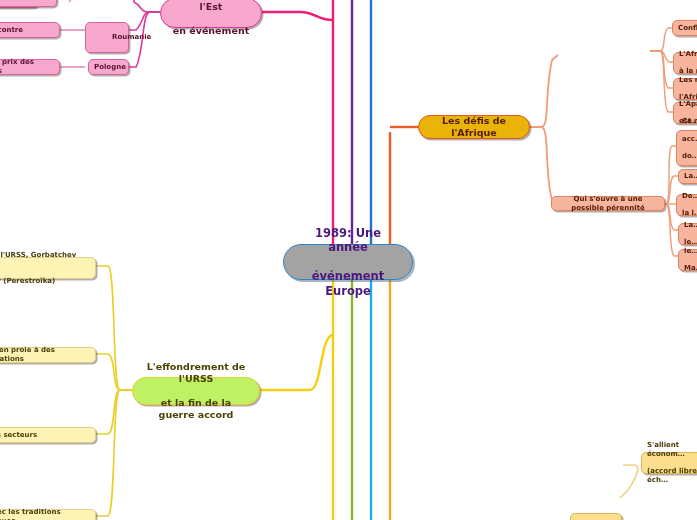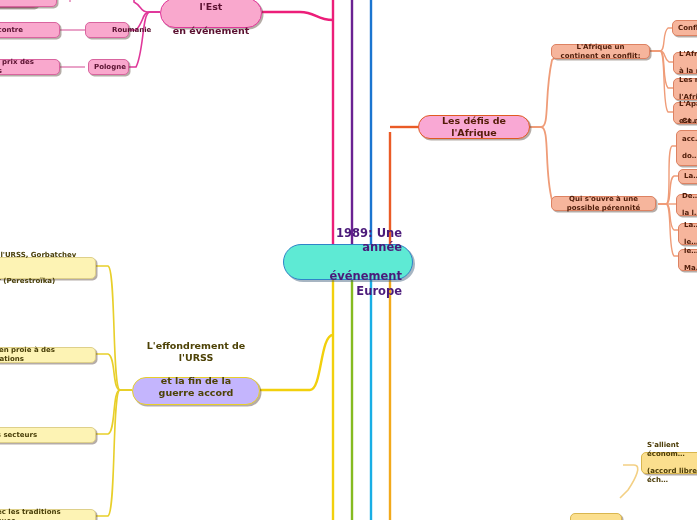--- a/index.html
+++ b/index.html
@@ -9,30 +9,30 @@
   svg#links{position:absolute;left:0;top:0;width:697px;height:520px;}
 
   .node{position:absolute;box-sizing:border-box;
         display:flex;align-items:center;
         border-style:solid;border-width:1.5px;
         font-weight:bold;line-height:1.25;
         box-shadow:1.5px 1.5px 0 rgba(90,70,60,.45);}
   .node span{display:block;width:100%;}
 
   
-  .n-central{background:#5eead4;border-color:#2f84c8;color:#4b1a7a;
+  .n-central{background:#a3a3a3;border-color:#2f84c8;color:#4b1a7a;
              border-radius:22px;font-size:11.5px;padding:6px 10px;
-             text-align:right;justify-content:center;
+             text-align:center;justify-content:center;
              box-shadow:2px 2px 0 rgba(60,90,120,.45);}
   
   .n-main{border-radius:16px;font-size:9.5px;padding:5px 9px;
           text-align:center;justify-content:center;}
   .n-pink-main{background:#f9a8cd;border-color:#e0379a;color:#5a1030;}
-  .n-orange-main{background:#f9a8d4;border-color:#e05a22;color:#541c08;}
-  .n-yellow-main{background:#c4b5fd;border-color:#e8cf2a;color:#4d4206;align-items:flex-end;}
+  .n-orange-main{background:#eab308;border-color:#e05a22;color:#541c08;}
+  .n-yellow-main{background:#bef264;border-color:#e8cf2a;color:#4d4206;}
 
   
   .n-sub{border-radius:5px;font-size:7px;padding:3px 5px;
          font-weight:bold;}
   .n-pink{background:#f9a8cd;border-color:#d9649f;color:#58102f;}
   .n-salmon{background:#f6b59c;border-color:#dd8262;color:#4e1c09;}
   .n-yellow{background:#fdf3b4;border-color:#ded08a;color:#4a400a;}
   .n-amber{background:#fbdf8e;border-color:#d9b64f;color:#4a3a05;}
 
   .clip-l{justify-content:flex-start;text-align:left;}
@@ -94,21 +94,21 @@
     </span>
   </div>
 
   <div class="node n-main n-pink-main" style="left:160px;top:-2px;width:102px;height:30px;">
     <span>
       <span>Une Europe de l'Est</span><br>
       <span>en événement</span>
     </span>
   </div>
 
-  <div class="node n-sub n-pink ctr" style="left:85px;top:22px;width:44px;height:16px;padding-left:26px;">
+  <div class="node n-sub n-pink ctr" style="left:85px;top:22px;width:44px;height:31px;padding-left:26px;">
     <span>Roumanie</span>
   </div>
 
   <div class="node n-sub n-pink ctr" style="left:88px;top:59px;width:41px;height:16px;">
     <span>Pologne</span>
   </div>
 
   <div class="node n-sub n-pink clip-l" style="left:-18px;top:-8px;width:56px;height:16px;">
     <span>…és</span>
   </div>
@@ -122,25 +122,22 @@
   </div>
 
   <div class="node n-sub n-pink clip-l" style="left:-36px;top:59px;width:96px;height:16px;">
     <span>…ontée prix des denrées</span>
   </div>
 
   <div class="node n-main n-orange-main" style="left:418px;top:115px;width:112px;height:24px;">
     <span>Les défis de l'Afrique</span>
   </div>
 
-  <div class="node n-sub n-salmon ctr" style="left:551px;top:44px;width:99px;height:15px;">
-    <span>L'Afrique un continent en conflit:</span>
-  </div>
-
-  <div class="node n-sub n-salmon ctr" style="left:551px;top:196px;width:105px;height:15px;">
+
+  <div class="node n-sub n-salmon ctr" style="left:551px;top:196px;width:114px;height:15px;">
     <span>Qui s'ouvre à une possible pérennité</span>
   </div>
 
   <div class="node n-sub n-salmon clip-l" style="left:672px;top:20px;width:60px;height:16px;">
     <span>Conflit…</span>
   </div>
 
   <div class="node n-sub n-salmon clip-l" style="left:673px;top:52px;width:60px;height:22px;">
     <span>
       <span>L'Afriq…</span><br>

